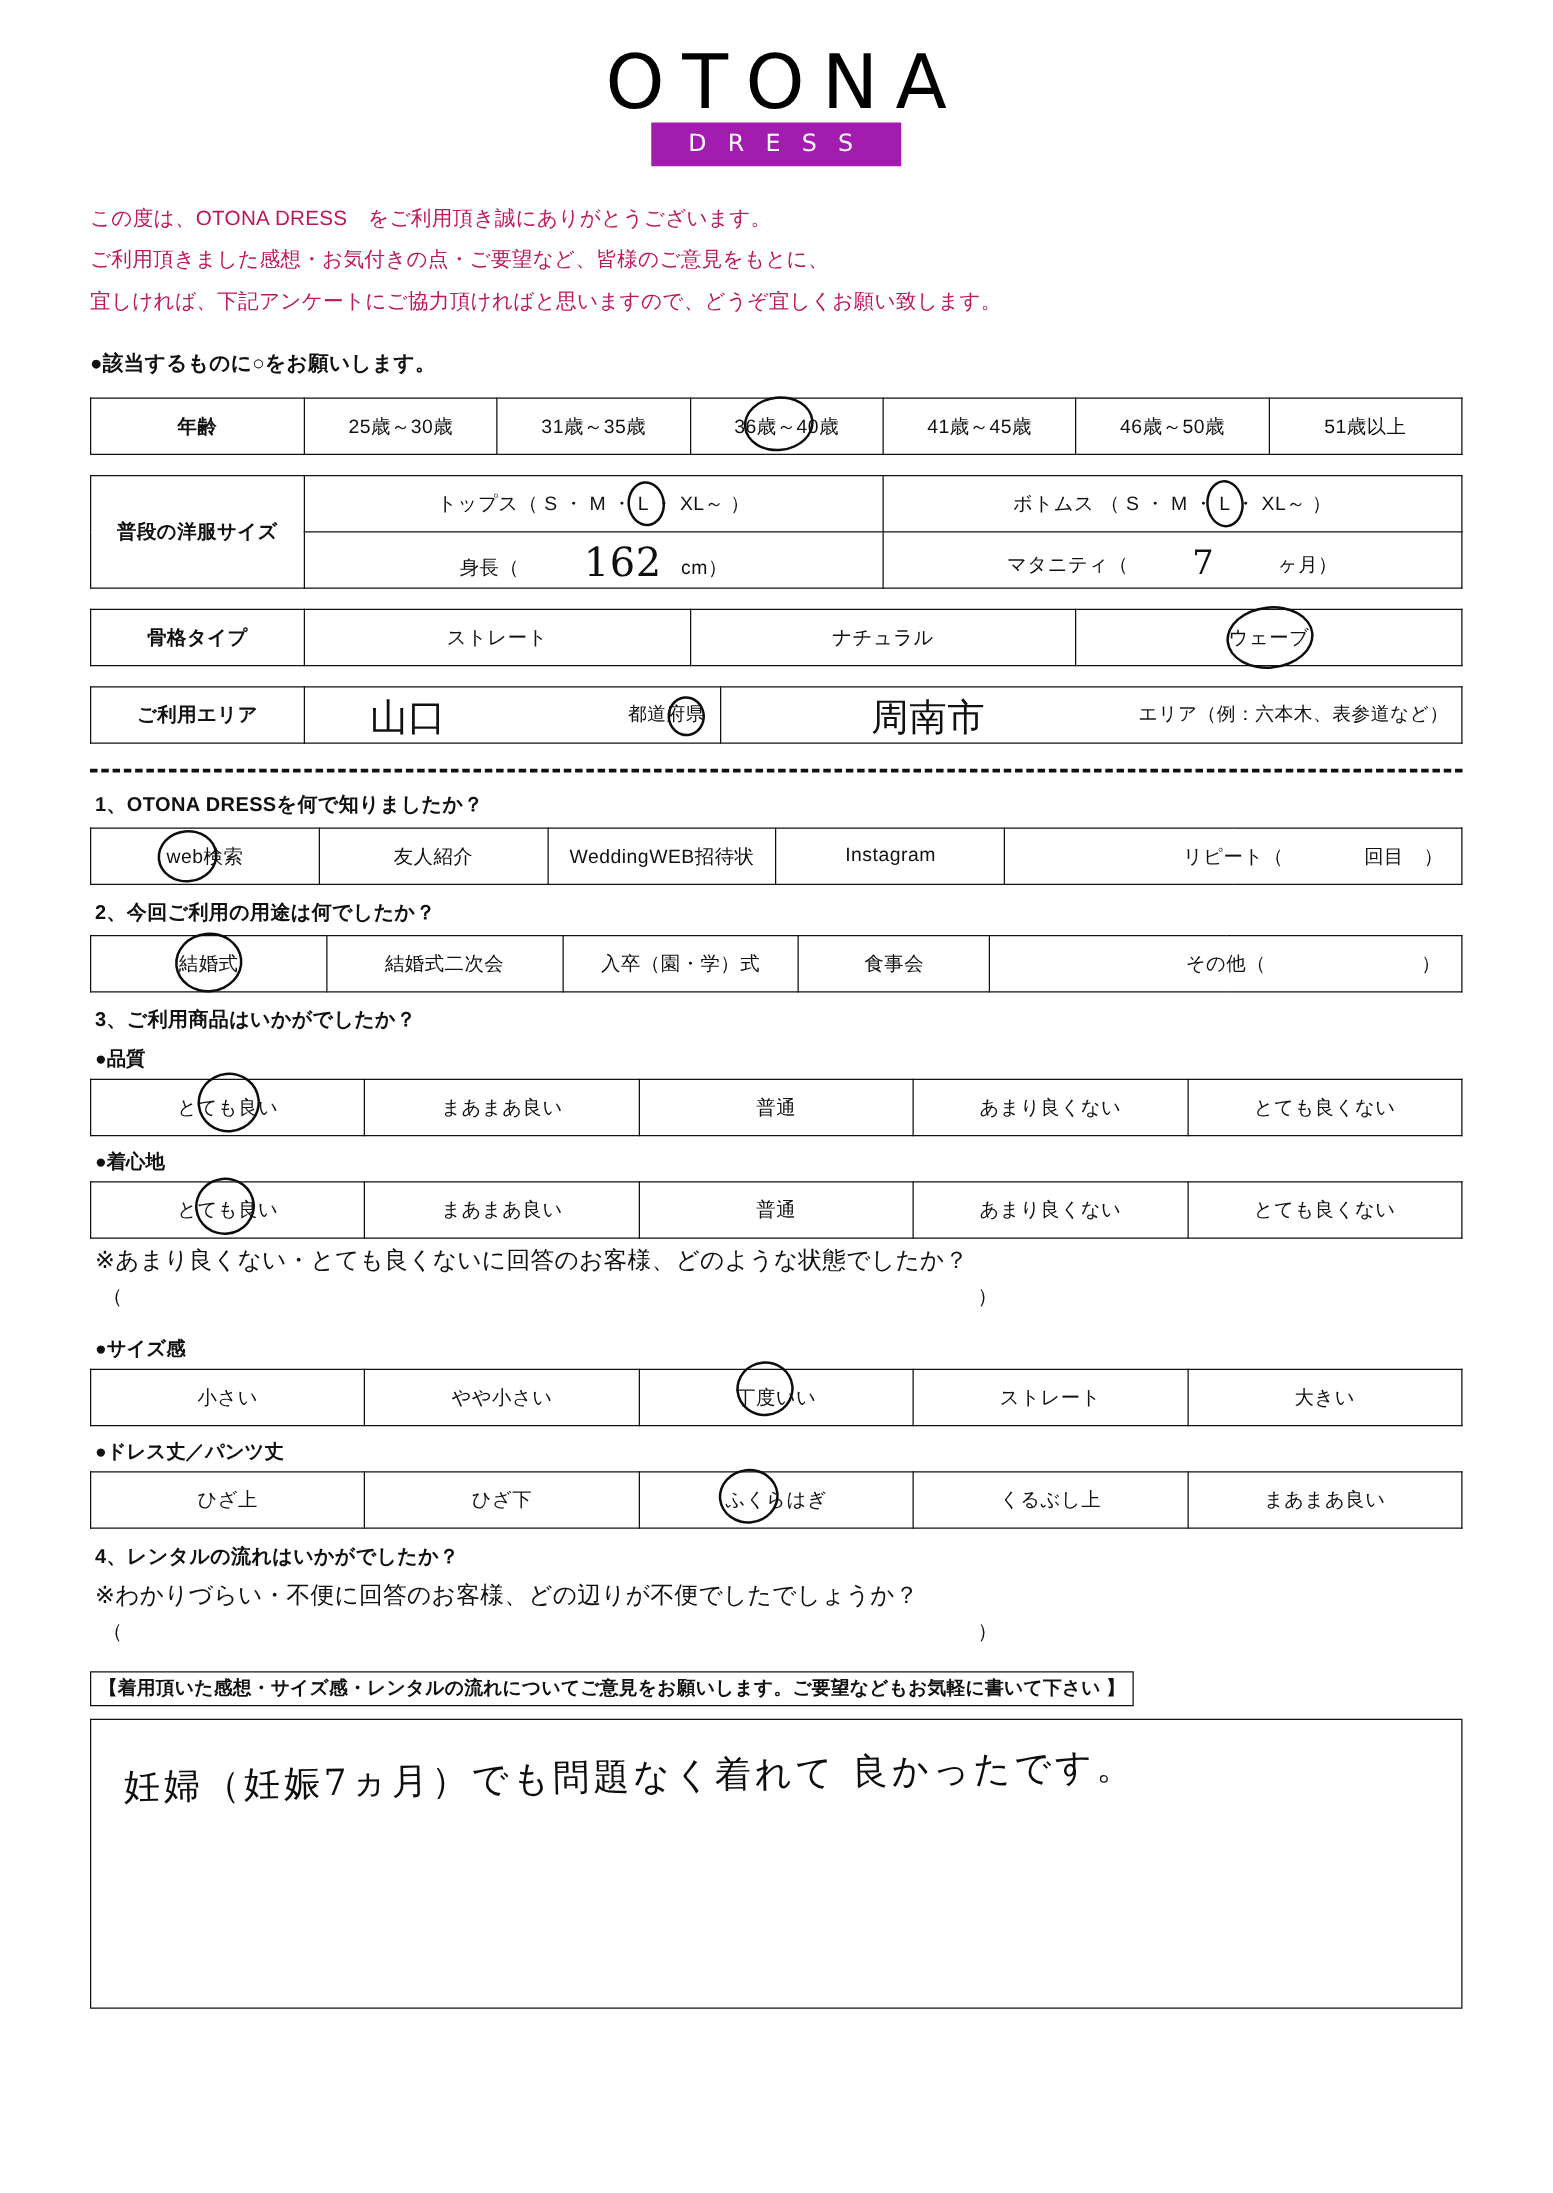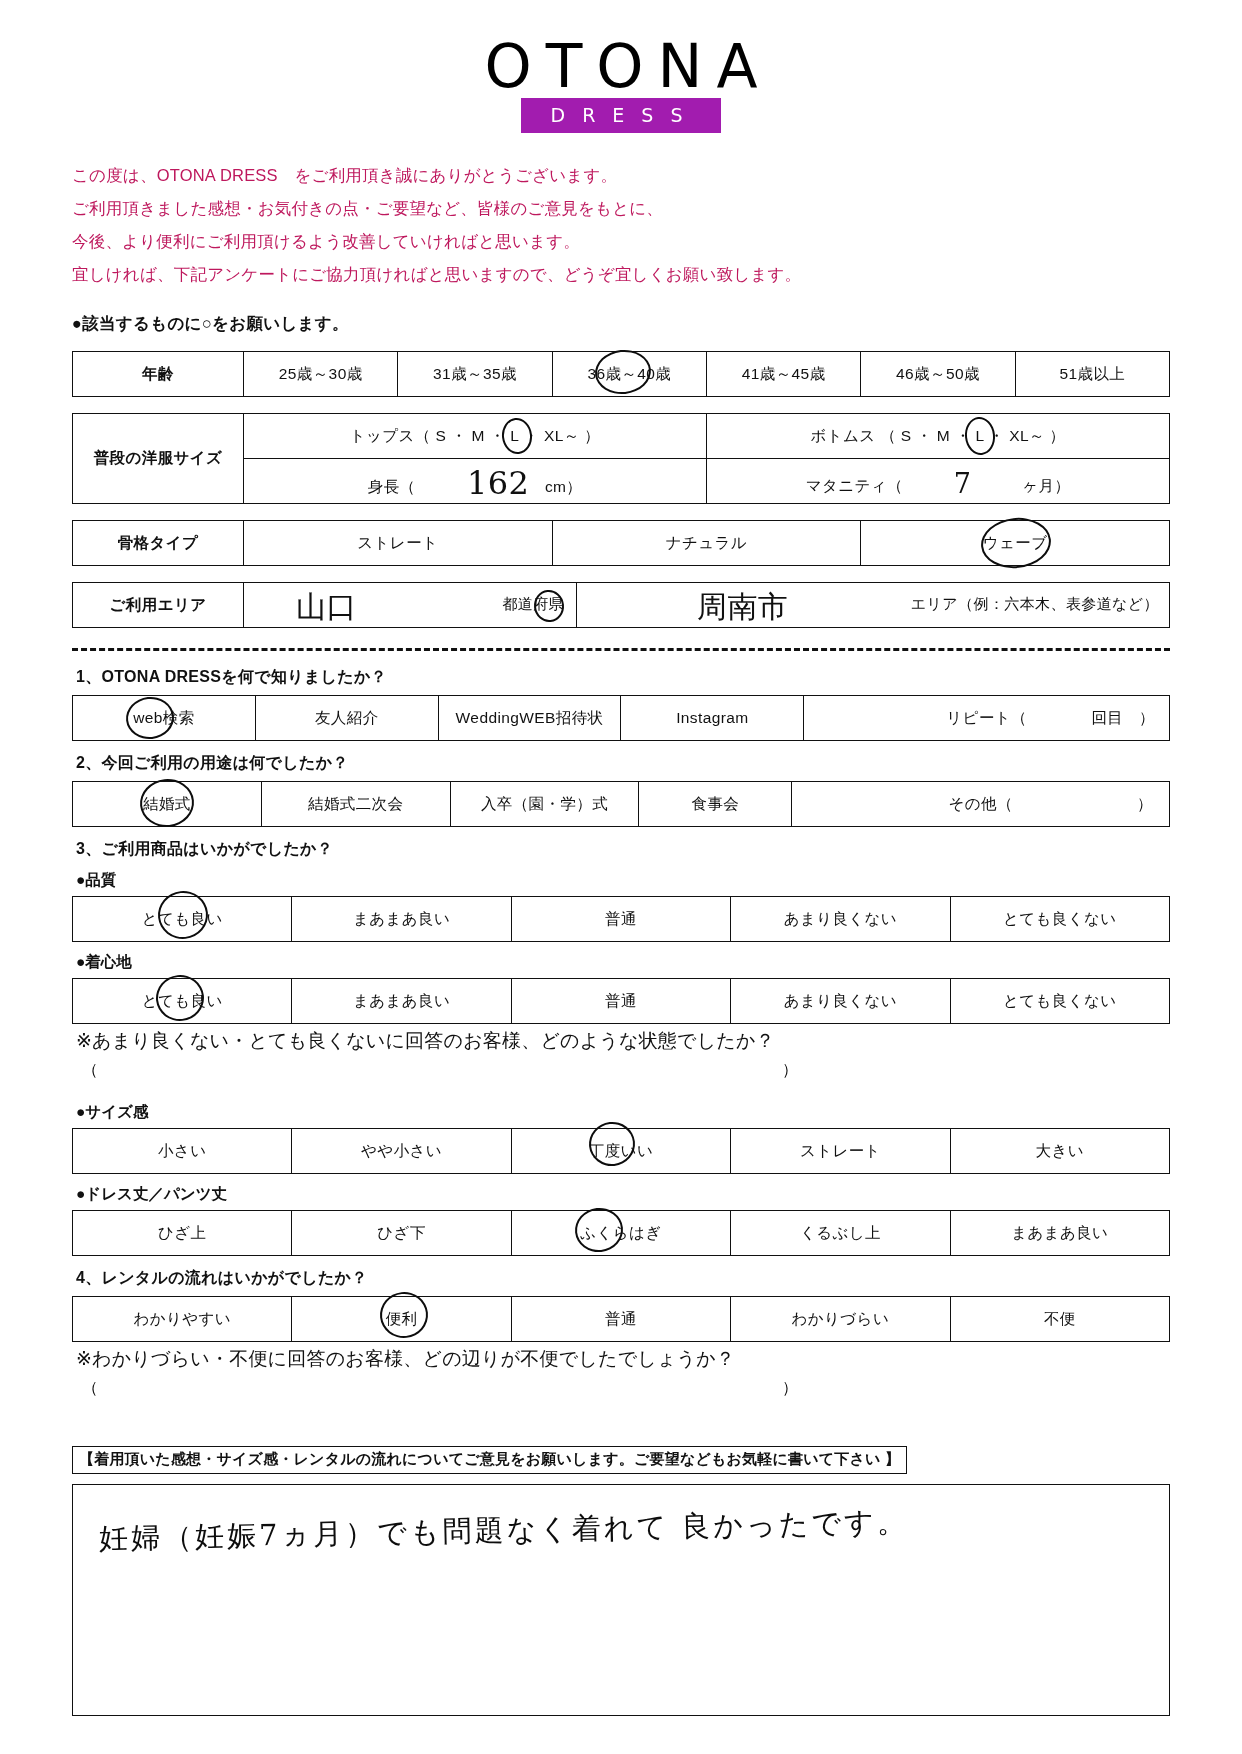--- a/index.html
+++ b/index.html
@@ -131,21 +131,21 @@
     font-size: 16px;
     margin: 6px 0 0 10px;
     position: relative;
     height: 26px;
   }
   .paren-row .lp { position: absolute; left: 0; }
   .paren-row .rp { position: absolute; left: 700px; }
 
   
   .comment-head {
-    margin-top: 42px;
+    margin-top: 16px;
     font-size: 15px;
     font-weight: bold;
     border: 1.6px solid #111;
     display: inline-block;
     padding: 3px 6px 4px 6px;
     letter-spacing: .2px;
   }
   .comment-box {
     margin-top: 10px;
     border: 1.8px solid #111;
@@ -174,21 +174,20 @@
   
   <div class="logo-block">
     <div class="logo-word">OTONA</div>
     <div class="logo-bar">DRESS</div>
   </div>
 
   
   <div class="intro">
     <div>この度は、OTONA DRESS　をご利用頂き誠にありがとうございます。</div>
     <div>ご利用頂きました感想・お気付きの点・ご要望など、皆様のご意見をもとに、</div>
-    <div>今後、より便利にご利用頂けるよう改善していければと思います。</div>
     <div>宜しければ、下記アンケートにご協力頂ければと思いますので、どうぞ宜しくお願い致します。</div>
   </div>
 
   <div class="lead">●該当するものに○をお願いします。</div>
 
   
   <div class="tbl-gap"></div>
   <table class="grid">
     <tbody>
         <tr>
@@ -385,34 +384,20 @@
         <span class="circle-mark" style="width:44px;height:40px;left:50%;margin-left:-46px;top:-3px;"></span>
       </td>
       <td>くるぶし上</td>
       <td>まあまあ良い</td>
     </tr>
   </tbody>
     </table>
 
   
   <div class="q">4、レンタルの流れはいかがでしたか？</div>
-  <table class="grid">
-    <tbody>
-        <tr>
-      <td>わかりやすい</td>
-      <td>
-        <span>便利</span>
-        <span class="circle-mark" style="width:44px;height:42px;left:50%;margin-left:-22px;top:-5px;"></span>
-      </td>
-      <td>普通</td>
-      <td>わかりづらい</td>
-      <td>不便</td>
-    </tr>
-  </tbody>
-    </table>
   <div class="note">※わかりづらい・不便に回答のお客様、どの辺りが不便でしたでしょうか？</div>
   <div class="paren-row">
     <span class="lp">（</span>
     <span class="rp">）</span>
   </div>
 
   
   <div class="comment-head">【着用頂いた感想・サイズ感・レンタルの流れについてご意見をお願いします。ご要望などもお気軽に書いて下さい 】</div>
   <div class="comment-box">
     <span class="comment-ink">妊婦（妊娠7ヵ月）でも問題なく着れて 良かったです。</span>

